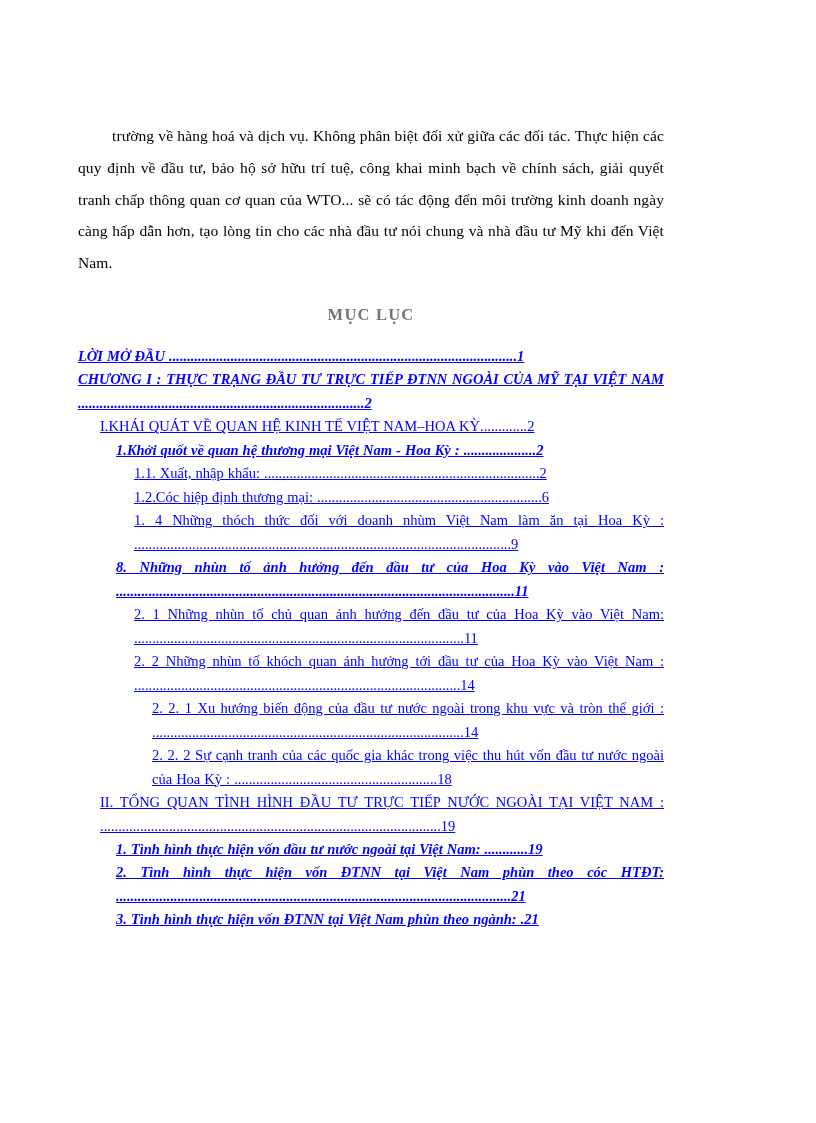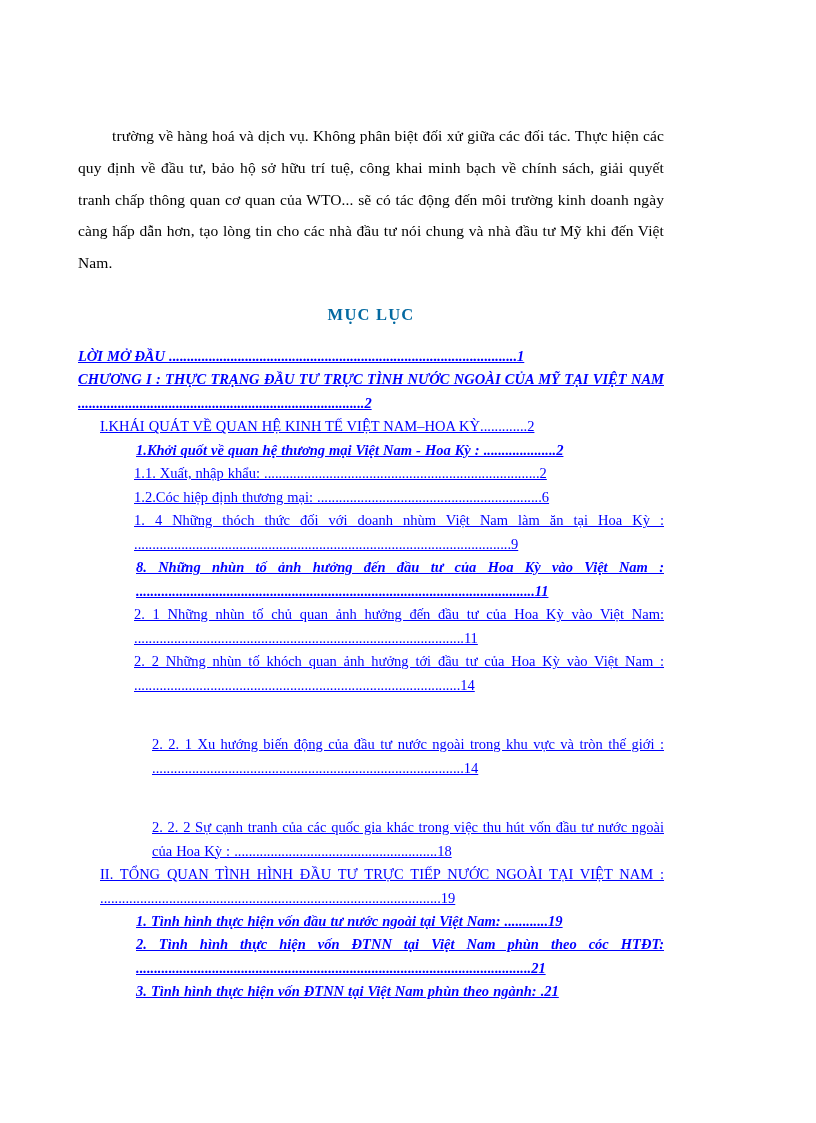--- a/index.html
+++ b/index.html
@@ -23,59 +23,59 @@
     color: #000000;
     text-align: justify;
     text-indent: 34px;
     margin: 0 0 26px 0;
     letter-spacing: 0.1px;
   }
   .toc-title {
     text-align: center;
     font-size: 16.5px;
     font-weight: bold;
-    color: #0369a1;
+    color: #737373;
     letter-spacing: 1.2px;
     margin: 6px 0 20px 0;
     font-family: "Liberation Serif", serif;
   }
   .toc {
     color: #0000ff;
     font-size: 14.5px;
     line-height: 1.62;
   }
   .toc-entry {
     display: block;
     color: #0000ff;
     text-decoration: underline;
     text-align: justify;
     text-justify: inter-word;
     word-spacing: 0.4px;
     margin: 0;
   }
   .lvl0 { margin-left: 0px; }
   .lvl1 { margin-left: 22px; }
-  .lvl2 { margin-left: 58px; }
+  .lvl2 { margin-left: 38px; }
   .lvl3 { margin-left: 56px; }
-  .lvl4 { margin-left: 74px; margin-top: 36px; }
+  .lvl4 { margin-left: 74px; }
   .b { font-weight: bold; font-style: italic; }
   .i { font-style: italic; }
 </style>
 </head>
 <body>
 
 <div class="page">
 
   <p class="intro-para">trường về hàng hoá và dịch vụ. Không phân biệt đối xử giữa các đối tác. Thực hiện các quy định về đầu tư, bảo hộ sở hữu trí tuệ, công khai minh bạch về chính sách, giải quyết tranh chấp thông quan cơ quan của WTO... sẽ có tác động đến môi trường kinh doanh ngày càng hấp dẫn hơn, tạo lòng tin cho các nhà đầu tư nói chung và nhà đầu tư Mỹ khi đến Việt Nam.</p>
 
   <div class="toc-title">MỤC LỤC</div>
 
   <div class="toc">
     <a class="toc-entry lvl0 b">LỜI MỞ ĐẦU ................................................................................................1</a>
-    <a class="toc-entry lvl0 b">CHƯƠNG I : THỰC TRẠNG ĐẦU TƯ TRỰC TÌNH NƯỚC NGOÀI CỦA MỸ TẠI VIỆT NAM ...............................................................................2</a>
+    <a class="toc-entry lvl0 b">CHƯƠNG I : THỰC TRẠNG ĐẦU TƯ TRỰC TIẾP ĐTNN NGOÀI CỦA MỸ TẠI VIỆT NAM ...............................................................................2</a>
     <a class="toc-entry lvl1">I.KHÁI QUÁT VỀ QUAN HỆ KINH TẾ VIỆT NAM–HOA KỲ.............2</a>
     <a class="toc-entry lvl2 b i">1.Khởi quốt về quan hệ thương mại Việt Nam - Hoa Kỳ :  ....................2</a>
     <a class="toc-entry lvl3">1.1. Xuất, nhập khẩu: ............................................................................2</a>
     <a class="toc-entry lvl3">1.2.Cóc hiệp định thương mại: ..............................................................6</a>
     <a class="toc-entry lvl3">1. 4 Những thóch thức đối với doanh nhùm Việt Nam làm  ăn tại Hoa Kỳ : ........................................................................................................9</a>
     <a class="toc-entry lvl2 b i">8. Những nhùn tố ảnh hưởng đến đầu tư của Hoa Kỳ vào Việt Nam : ..............................................................................................................11</a>
     <a class="toc-entry lvl3">2. 1 Những nhùn tố chủ quan ảnh hưởng đến đầu tư của Hoa Kỳ vào Việt Nam: ...........................................................................................11</a>
     <a class="toc-entry lvl3">2. 2 Những nhùn tố khóch quan ảnh hưởng tới đầu tư của Hoa Kỳ vào Việt Nam : ..........................................................................................14</a>
     <a class="toc-entry lvl4">2. 2. 1 Xu hướng biến động của đầu tư nước ngoài trong khu vực và tròn thế giới : ......................................................................................14</a>
     <a class="toc-entry lvl4">2. 2. 2 Sự cạnh tranh của các quốc gia khác trong việc thu hút vốn đầu tư nước ngoài của Hoa Kỳ : ........................................................18</a>

